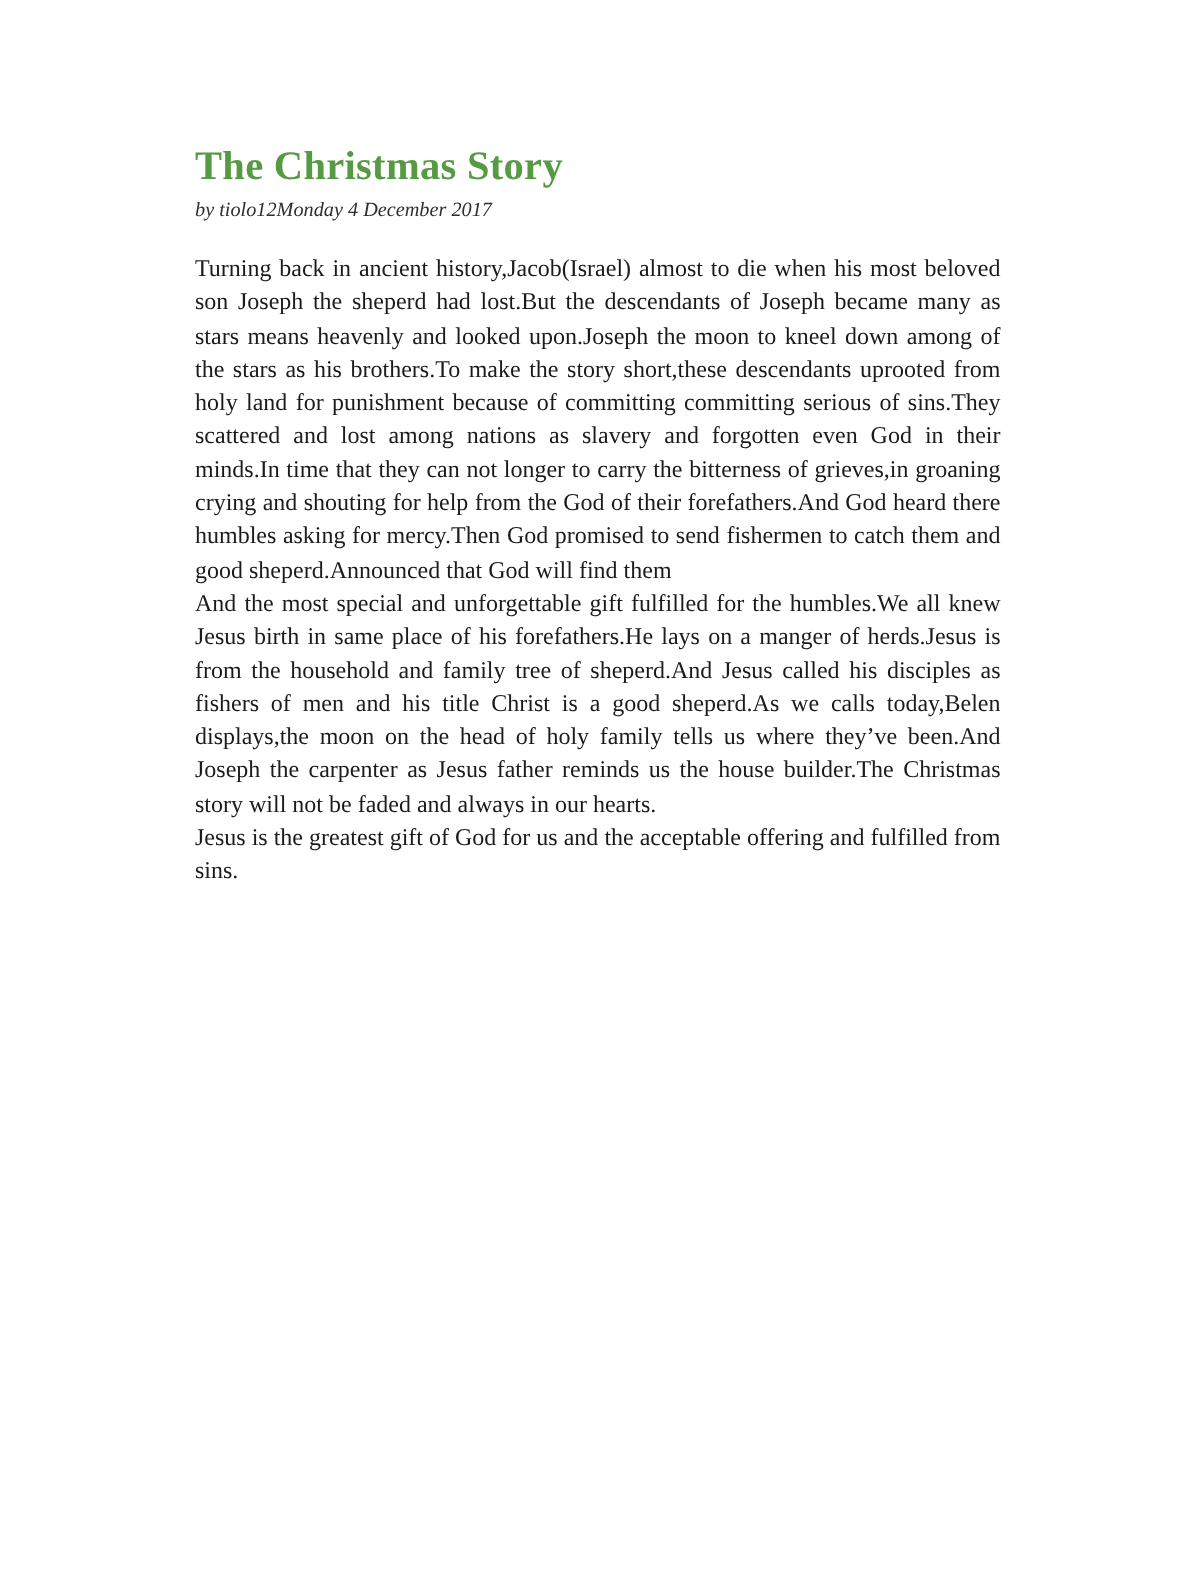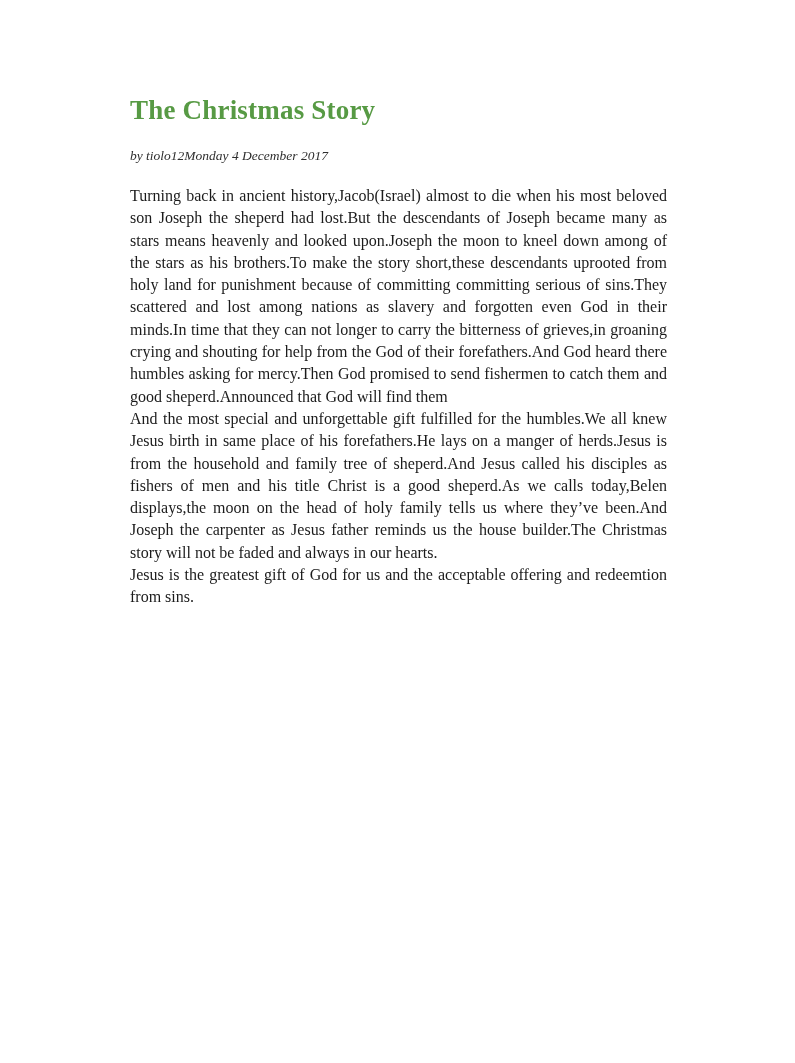--- a/index.html
+++ b/index.html
@@ -25,21 +25,21 @@
   .article-title {
     margin: 0;
     font-family: "Liberation Serif", serif;
     font-weight: bold;
     font-size: 27px;
     line-height: 30px;
     letter-spacing: 0.2px;
     color: #579a44; 
   }
   .byline {
-    margin-top: 22px;
+    margin-top: 6px;
     font-style: italic;
     font-size: 13.5px;
     line-height: 17px;
     color: #2e2e2e;
   }
   .article-body {
     margin-top: 21px;
     font-size: 16px;
     line-height: 22.3px;
     color: #1b1b1b;
@@ -62,17 +62,17 @@
 </head>
 <body>
 
 <div class="page">
   <div class="content">
     <h1 class="article-title" style="color: rgb(87, 154, 68);">The Christmas Story</h1>
     <div class="byline">by tiolo12Monday 4 December 2017</div>
     <div class="article-body" style="color: rgb(27, 27, 27);">
       <p>Turning back in ancient history,Jacob(Israel) almost to die when his most beloved son Joseph the sheperd had lost.But the descendants of Joseph became many as stars means heavenly and looked upon.Joseph the moon to kneel down among of the stars as his brothers.To make the story short,these descendants uprooted from holy land for punishment because of committing committing serious of sins.They scattered and lost among nations as slavery and forgotten even God in their minds.In time that they can not longer to carry the bitterness of grieves,in groaning crying and shouting for help from the God of their forefathers.And God heard there humbles asking for mercy.Then God promised to send fishermen to catch them and good sheperd.Announced that God will find them</p>
       <p>And the most special and unforgettable gift fulfilled for the humbles.We all knew Jesus birth in same place of his forefathers.He lays on a manger of herds.Jesus is from the household and family tree of sheperd.And Jesus called his disciples as fishers of men and his title Christ is a good sheperd.As we calls today,Belen displays,the moon on the head of holy family tells us where they’ve been.And Joseph the carpenter as Jesus father reminds us the house builder.The Christmas story will not be faded and always in our hearts.</p>
-      <p>Jesus is the greatest gift of God for us and the acceptable offering and redeemtion from sins.</p>
+      <p>Jesus is the greatest gift of God for us and the acceptable offering and fulfilled from sins.</p>
     </div>
   </div>
   <div class="page-number">60</div>
 </div>
 
 </body></html>

